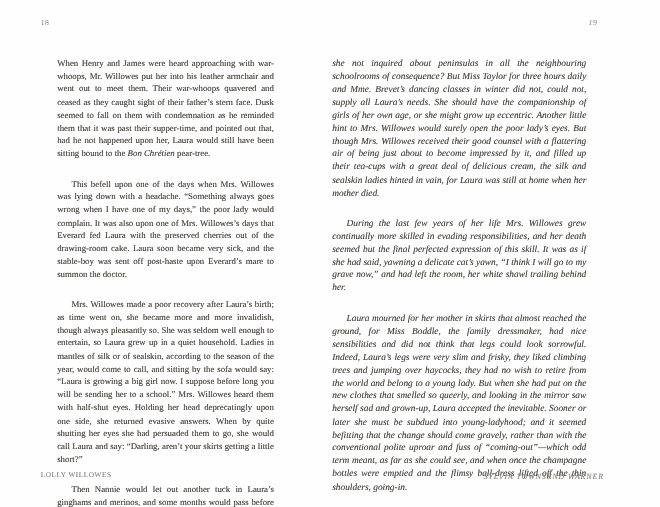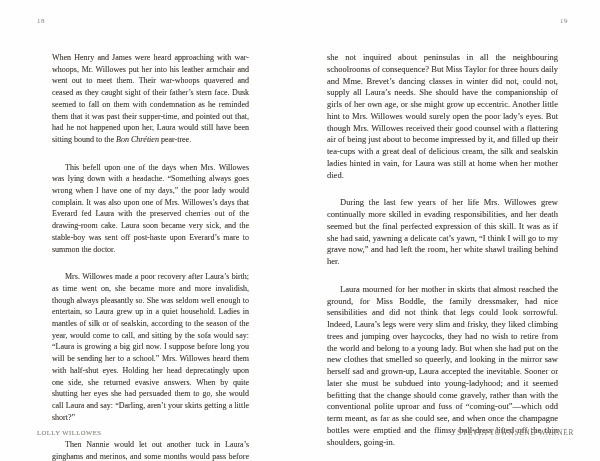--- a/index.html
+++ b/index.html
@@ -18,21 +18,21 @@
     position: absolute;
     inset: 0;
     background: #fefefe;
   }
   .page {
     position: absolute;
     top: 0;
     height: 388px;
   }
   .page-left  { left: 36px;  width: 229px; }
-  .page-right { left: 311px; width: 263px; }
+  .page-right { left: 286px; width: 263px; font-style: italic; }
 
   .pagenum {
     position: absolute;
     top: 17px;
     font-size: 7px;
     letter-spacing: 0.5px;
     color: #84807a;
   }
   .page-left  .pagenum { left: 1px; }
   .page-right .pagenum { right: 6px; }

